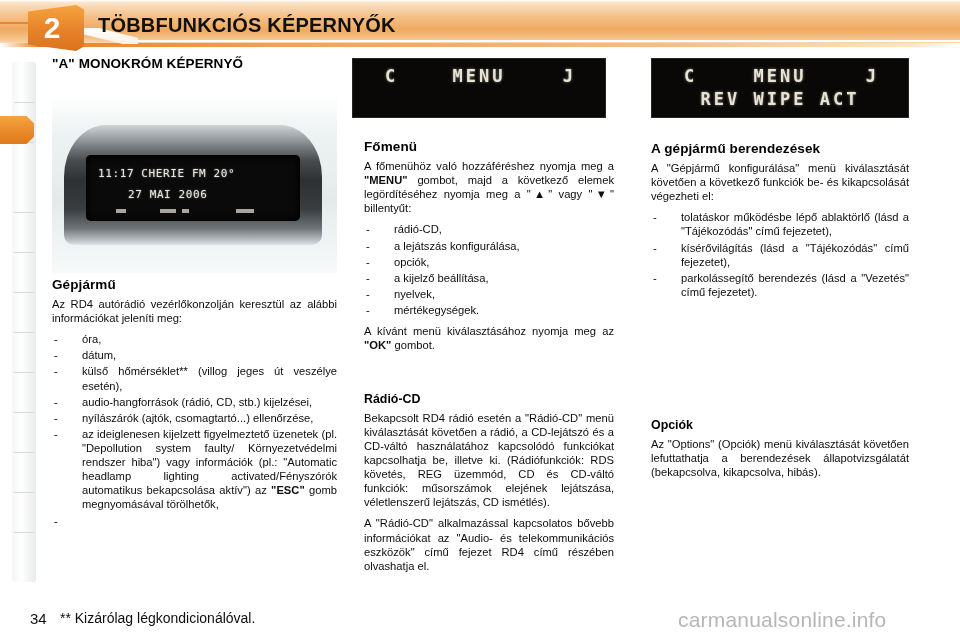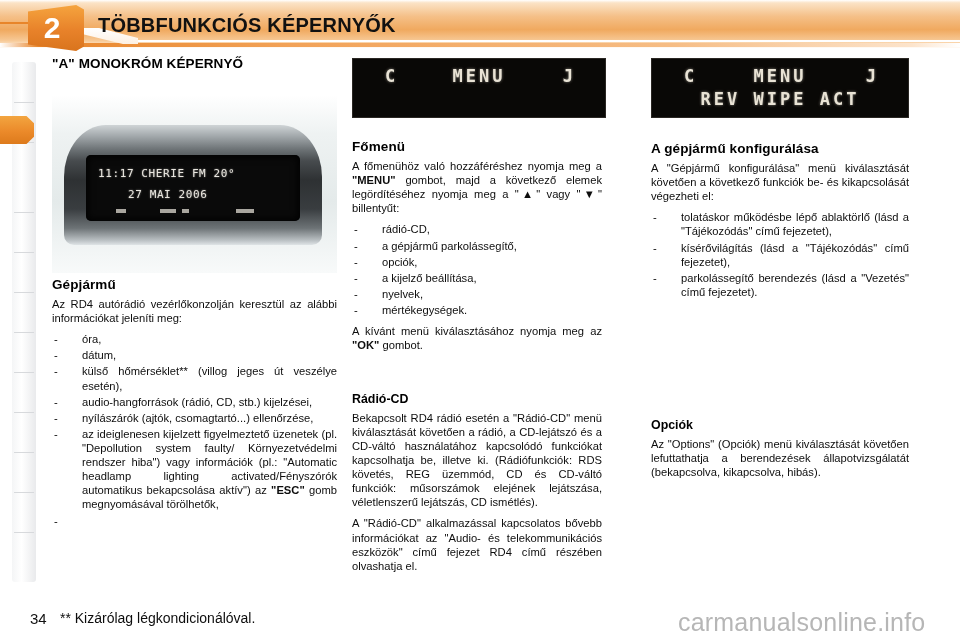--- a/index.html
+++ b/index.html
@@ -103,21 +103,21 @@
 
   
   .col {
     position: absolute;
     top: 55px;
     font-size: 11.2px;
     color: #0d0d0d;
     line-height: 1.26;
   }
   .col-left  { left: 52px;  width: 285px; }
-  .col-mid   { left: 352px; width: 250px; }
+  .col-mid   { left: 364px; width: 250px; }
   .col-right { left: 651px; width: 258px; }
 
   h2.section-title {
     font-size: 13.5px;
     font-weight: bold;
     margin: 0 0 4px 0;
     color: #000;
     letter-spacing: .1px;
   }
   h3.sub-title {
@@ -251,21 +251,21 @@
   }
   .page-number {
     position: absolute;
     left: 30px; top: 610px;
     font-size: 15px;
     color: #111;
   }
   .watermark {
     position: absolute;
     left: 678px; top: 608px;
-    font-size: 25px;
+    font-size: 21px;
     color: #b6b6b6;
     letter-spacing: .2px;
   }
 </style>
 </head>
 <body>
 
 <div class="header"></div>
 <div class="header-underline"></div>
 <div class="header-underline2"></div>
@@ -326,21 +326,21 @@
   <span class="bracket-l">C</span>
   <span class="bracket-r">J</span>
   <div class="row row1">MENU</div>
 </div>
 
 <div class="col col-mid" style="top:138px">
   <h2 class="section-title">Főmenü</h2>
   <p class="body"><span>A főmenühöz való hozzáféréshez nyomja meg a </span><b>"MENU"</b><span> gombot, majd a következő elemek legördítéséhez nyomja meg a "</span><span>▲</span><span>" vagy "</span><span>▼</span><span>" billentyűt:</span></p>
   <ul class="dashlist">
     <li><span class="dash">-</span><span>rádió-CD,</span></li>
-    <li><span class="dash">-</span><span>a gépjármű parkolássegítő,</span></li>
+    <li><span class="dash">-</span><span>a lejátszás konfigurálása,</span></li>
     <li><span class="dash">-</span><span>opciók,</span></li>
     <li><span class="dash">-</span><span>a kijelző beállítása,</span></li>
     <li><span class="dash">-</span><span>nyelvek,</span></li>
     <li><span class="dash">-</span><span>mértékegységek.</span></li>
   </ul>
   <p class="body"><span>A kívánt menü kiválasztásához nyomja meg az </span><b>"OK"</b><span> gombot.</span></p>
 </div>
 
 <div class="col col-mid" style="top:392px">
   <h3 class="sub-title">Rádió-CD</h3>
@@ -349,21 +349,21 @@
 </div>
 
 <div class="lcd lcd-right">
   <span class="bracket-l">C</span>
   <span class="bracket-r">J</span>
   <div class="row row1">MENU</div>
   <div class="row row2">REV WIPE ACT</div>
 </div>
 
 <div class="col col-right" style="top:140px">
-  <h2 class="section-title">A gépjármű konfigurálása</h2>
+  <h2 class="section-title">A gépjármű berendezések</h2>
   <p class="body">A "Gépjármű konfigurálása" menü kiválasztását követően a következő funkciók be- és kikapcsolását végezheti el:</p>
   <ul class="dashlist">
     <li><span class="dash">-</span><span>tolatáskor működésbe lépő ablaktörlő (lásd a "Tájékozódás" című fejezetet),</span></li>
     <li><span class="dash">-</span><span>kísérővilágítás (lásd a "Tájékozódás" című fejezetet),</span></li>
     <li><span class="dash">-</span><span>parkolássegítő berendezés (lásd a "Vezetés" című fejezetet).</span></li>
   </ul>
 </div>
 
 <div class="col col-right" style="top:418px">
   <h3 class="sub-title">Opciók</h3>

